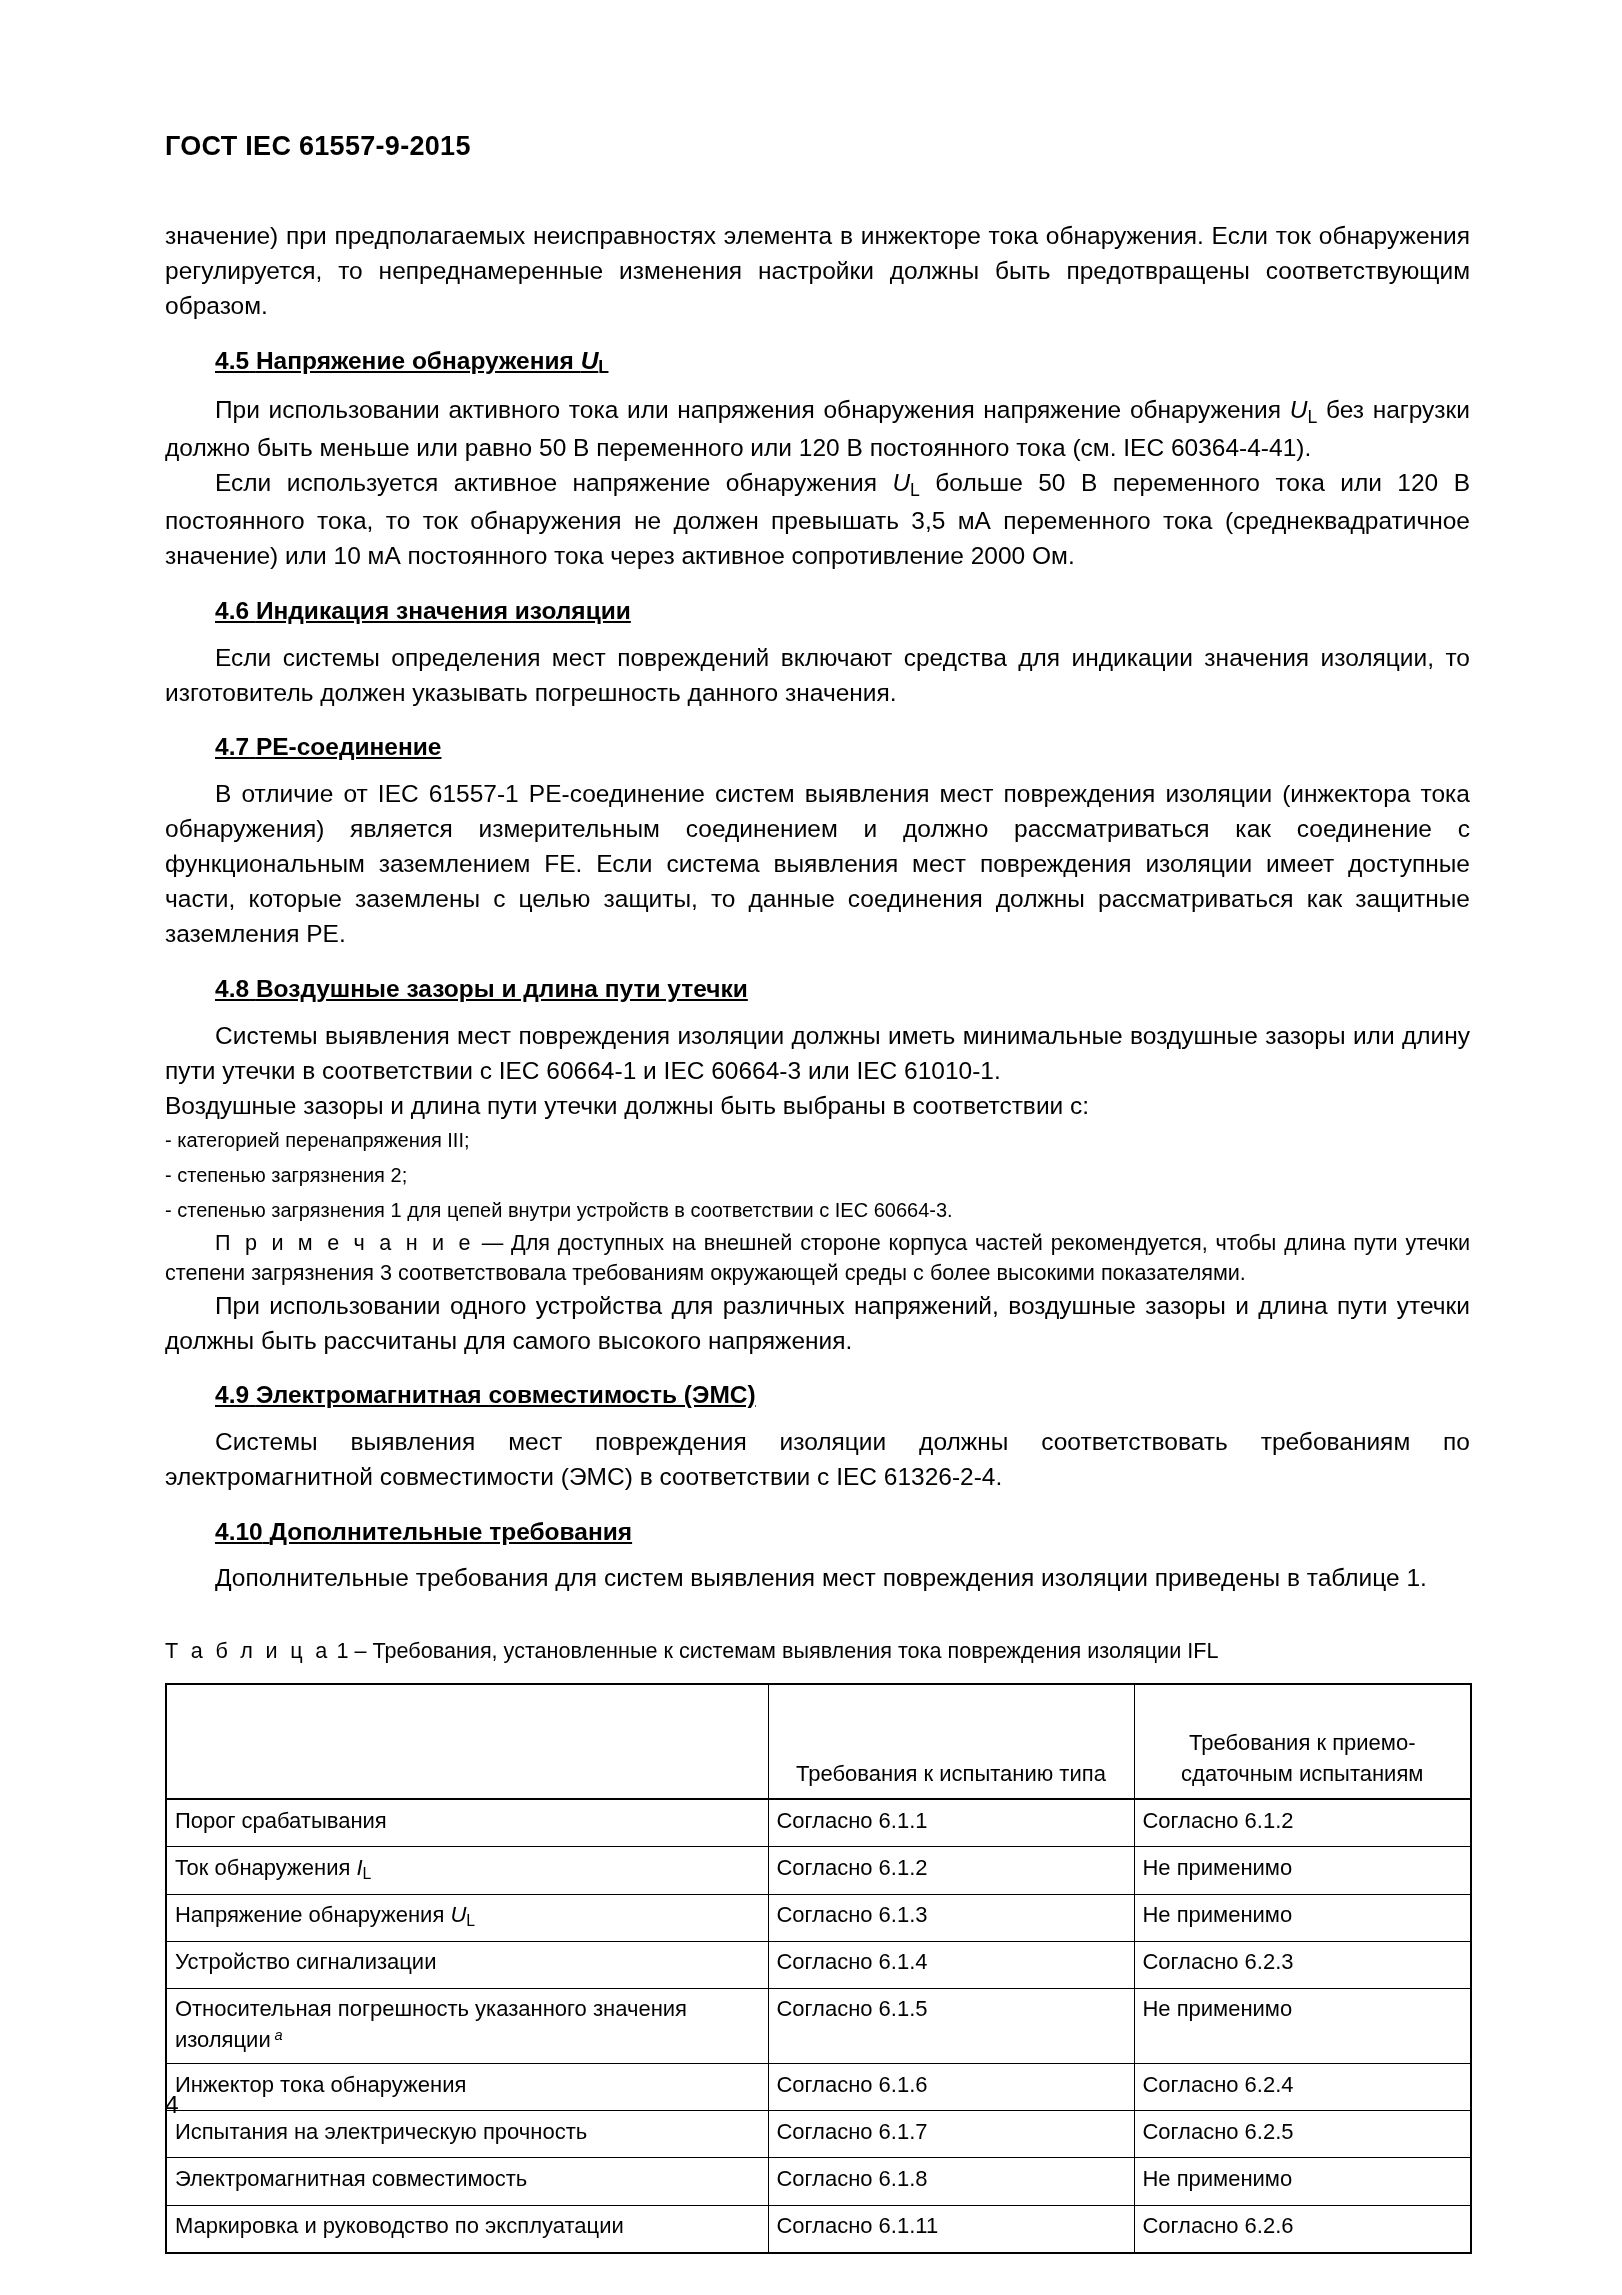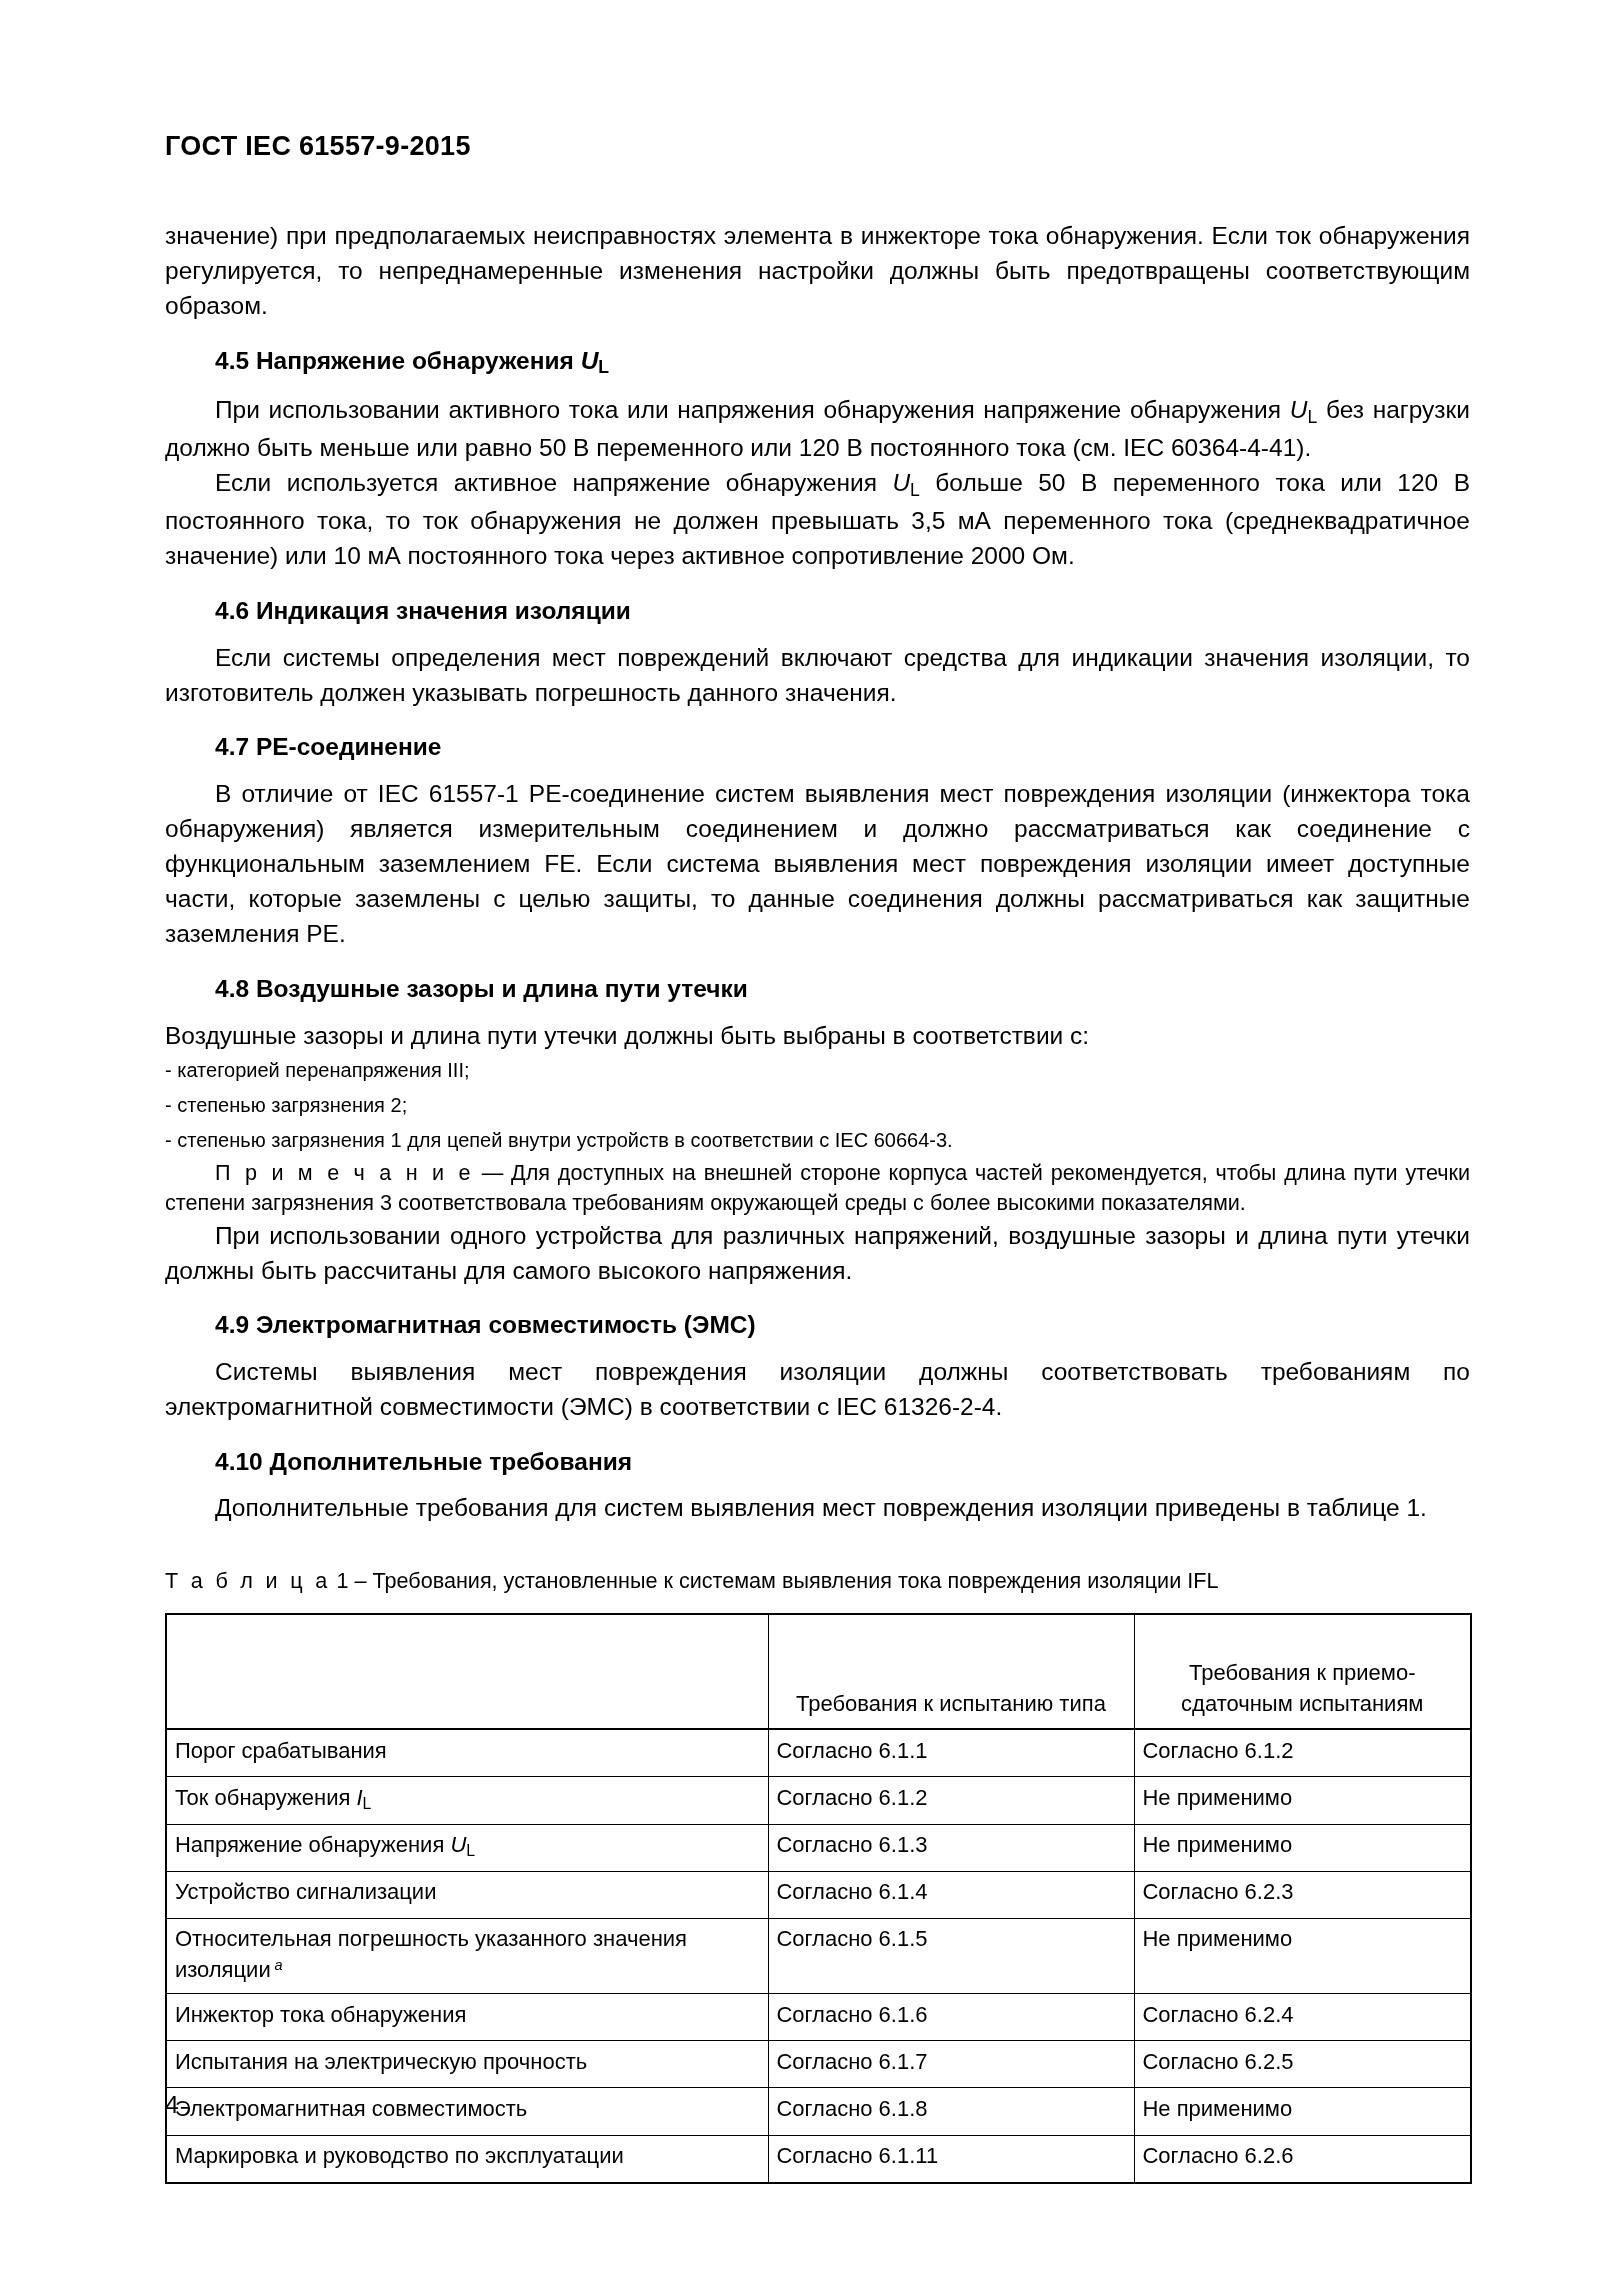--- a/index.html
+++ b/index.html
@@ -57,20 +57,21 @@
   .last-line-natural {
     text-align-last: left;
   }
 
   
   .section-head {
     font-size: 24.5px;
     font-weight: bold;
     line-height: 35px;
     margin: 19.6px 0 11.8px 50px;
+    text-decoration: underline;
   }
   .section-head .var {
     font-style: italic;
     font-weight: bold;
   }
 
   
   .var {
     font-style: italic;
   }
@@ -208,20 +209,21 @@
     <div class="section-head">
       <span>4.7</span>
       <span>PE-соединение</span>
     </div>
     <p class="para indent last-line-natural">В отличие от IEC 61557-1 PE-соединение систем выявления мест повреждения изоляции (инжектора тока обнаружения) является измерительным соединением и должно рассматриваться как соединение с функциональным заземлением FE. Если система выявления мест повреждения изоляции имеет доступные части, которые заземлены с целью защиты, то данные соединения должны рассматриваться как защитные заземления PE.</p>
 
     <div class="section-head">
       <span>4.8</span>
       <span>Воздушные зазоры и длина пути утечки</span>
     </div>
+    <p class="para indent last-line-natural">Системы выявления мест повреждения изоляции должны иметь минимальные воздушные зазоры или длину пути утечки в соответствии с IEC 60664-1 и IEC 60664-3 или IEC 61010-1.</p>
     <p class="para noindent last-line-natural">Воздушные зазоры и длина пути утечки должны быть выбраны в соответствии с:</p>
     <p class="dash-item">- категорией перенапряжения III;</p>
     <p class="dash-item">- степенью загрязнения 2;</p>
     <p class="dash-item">- степенью загрязнения 1 для цепей внутри устройств в соответствии с IEC 60664-3.</p>
     <p class="note last-line-natural"><span class="note-label">П р и м е ч а н и е</span> <span>—</span> <span>Для доступных на внешней стороне корпуса частей рекомендуется, чтобы длина пути утечки степени загрязнения 3 соответствовала требованиям окружающей среды с более высокими показателями.</span></p>
     <p class="para indent last-line-natural">При использовании одного устройства для различных напряжений, воздушные зазоры и длина пути утечки должны быть рассчитаны для самого высокого напряжения.</p>
 
     <div class="section-head">
       <span>4.9</span>
       <span>Электромагнитная совместимость (ЭМС)</span>

